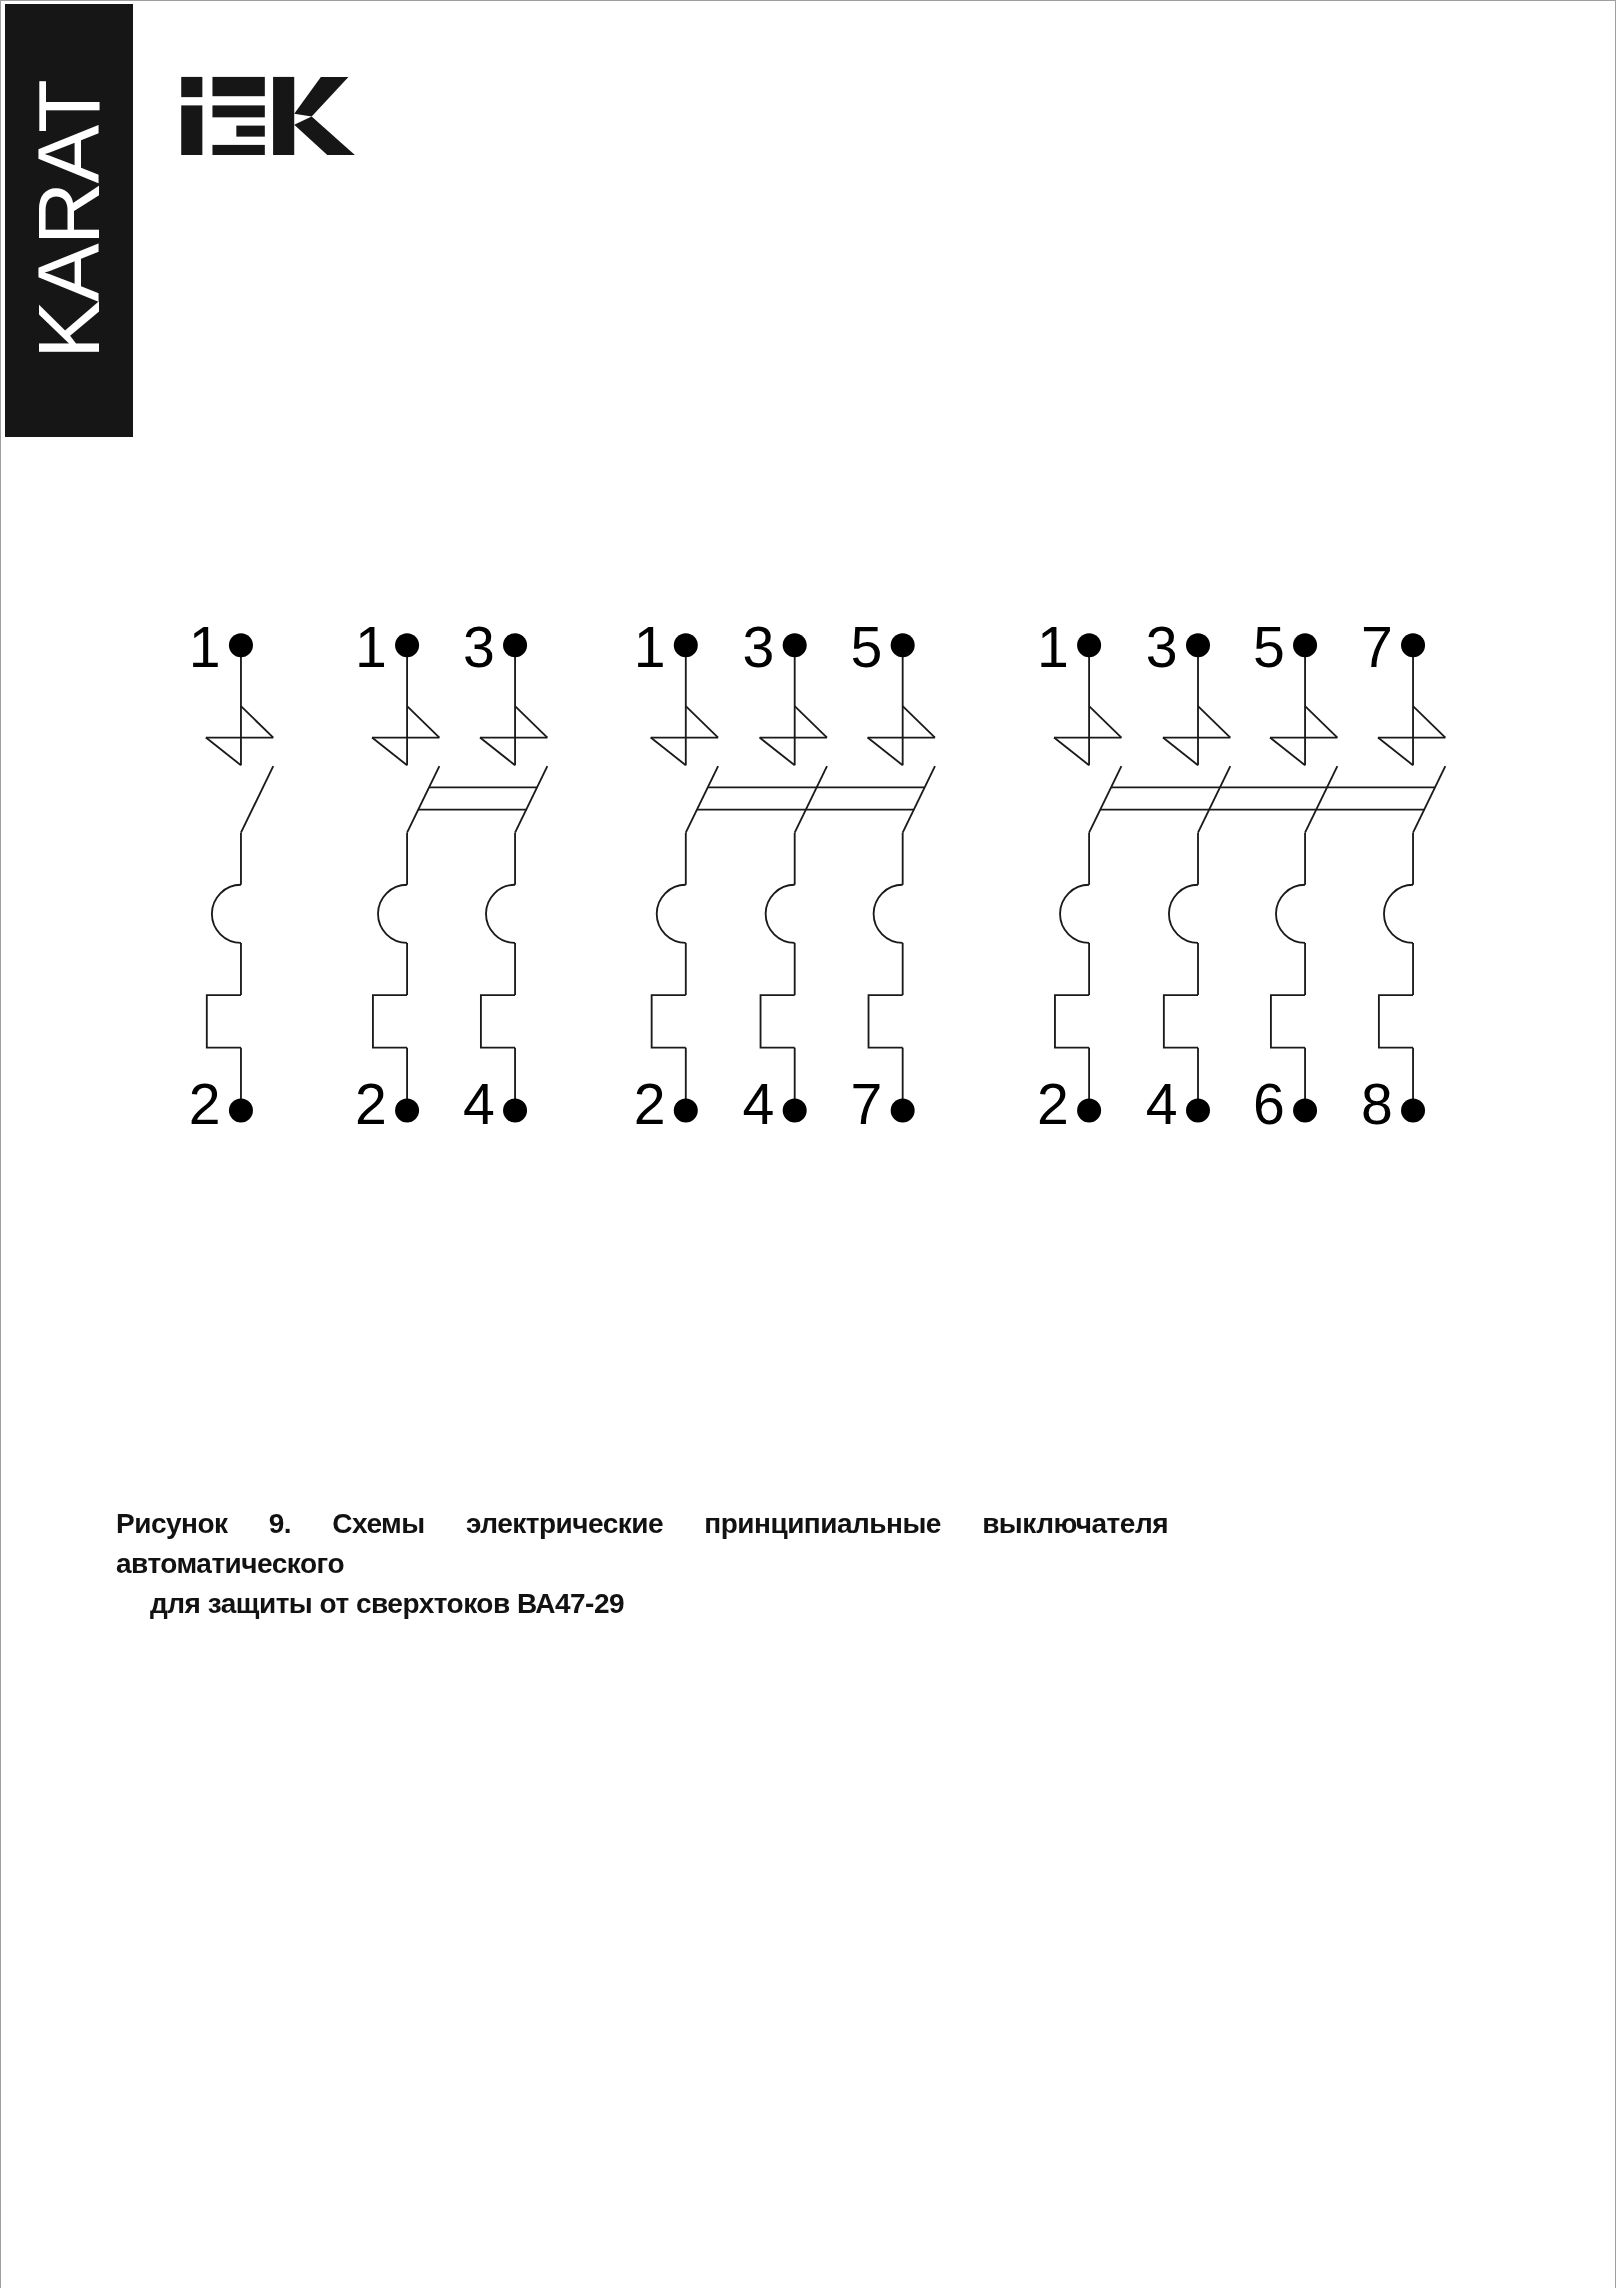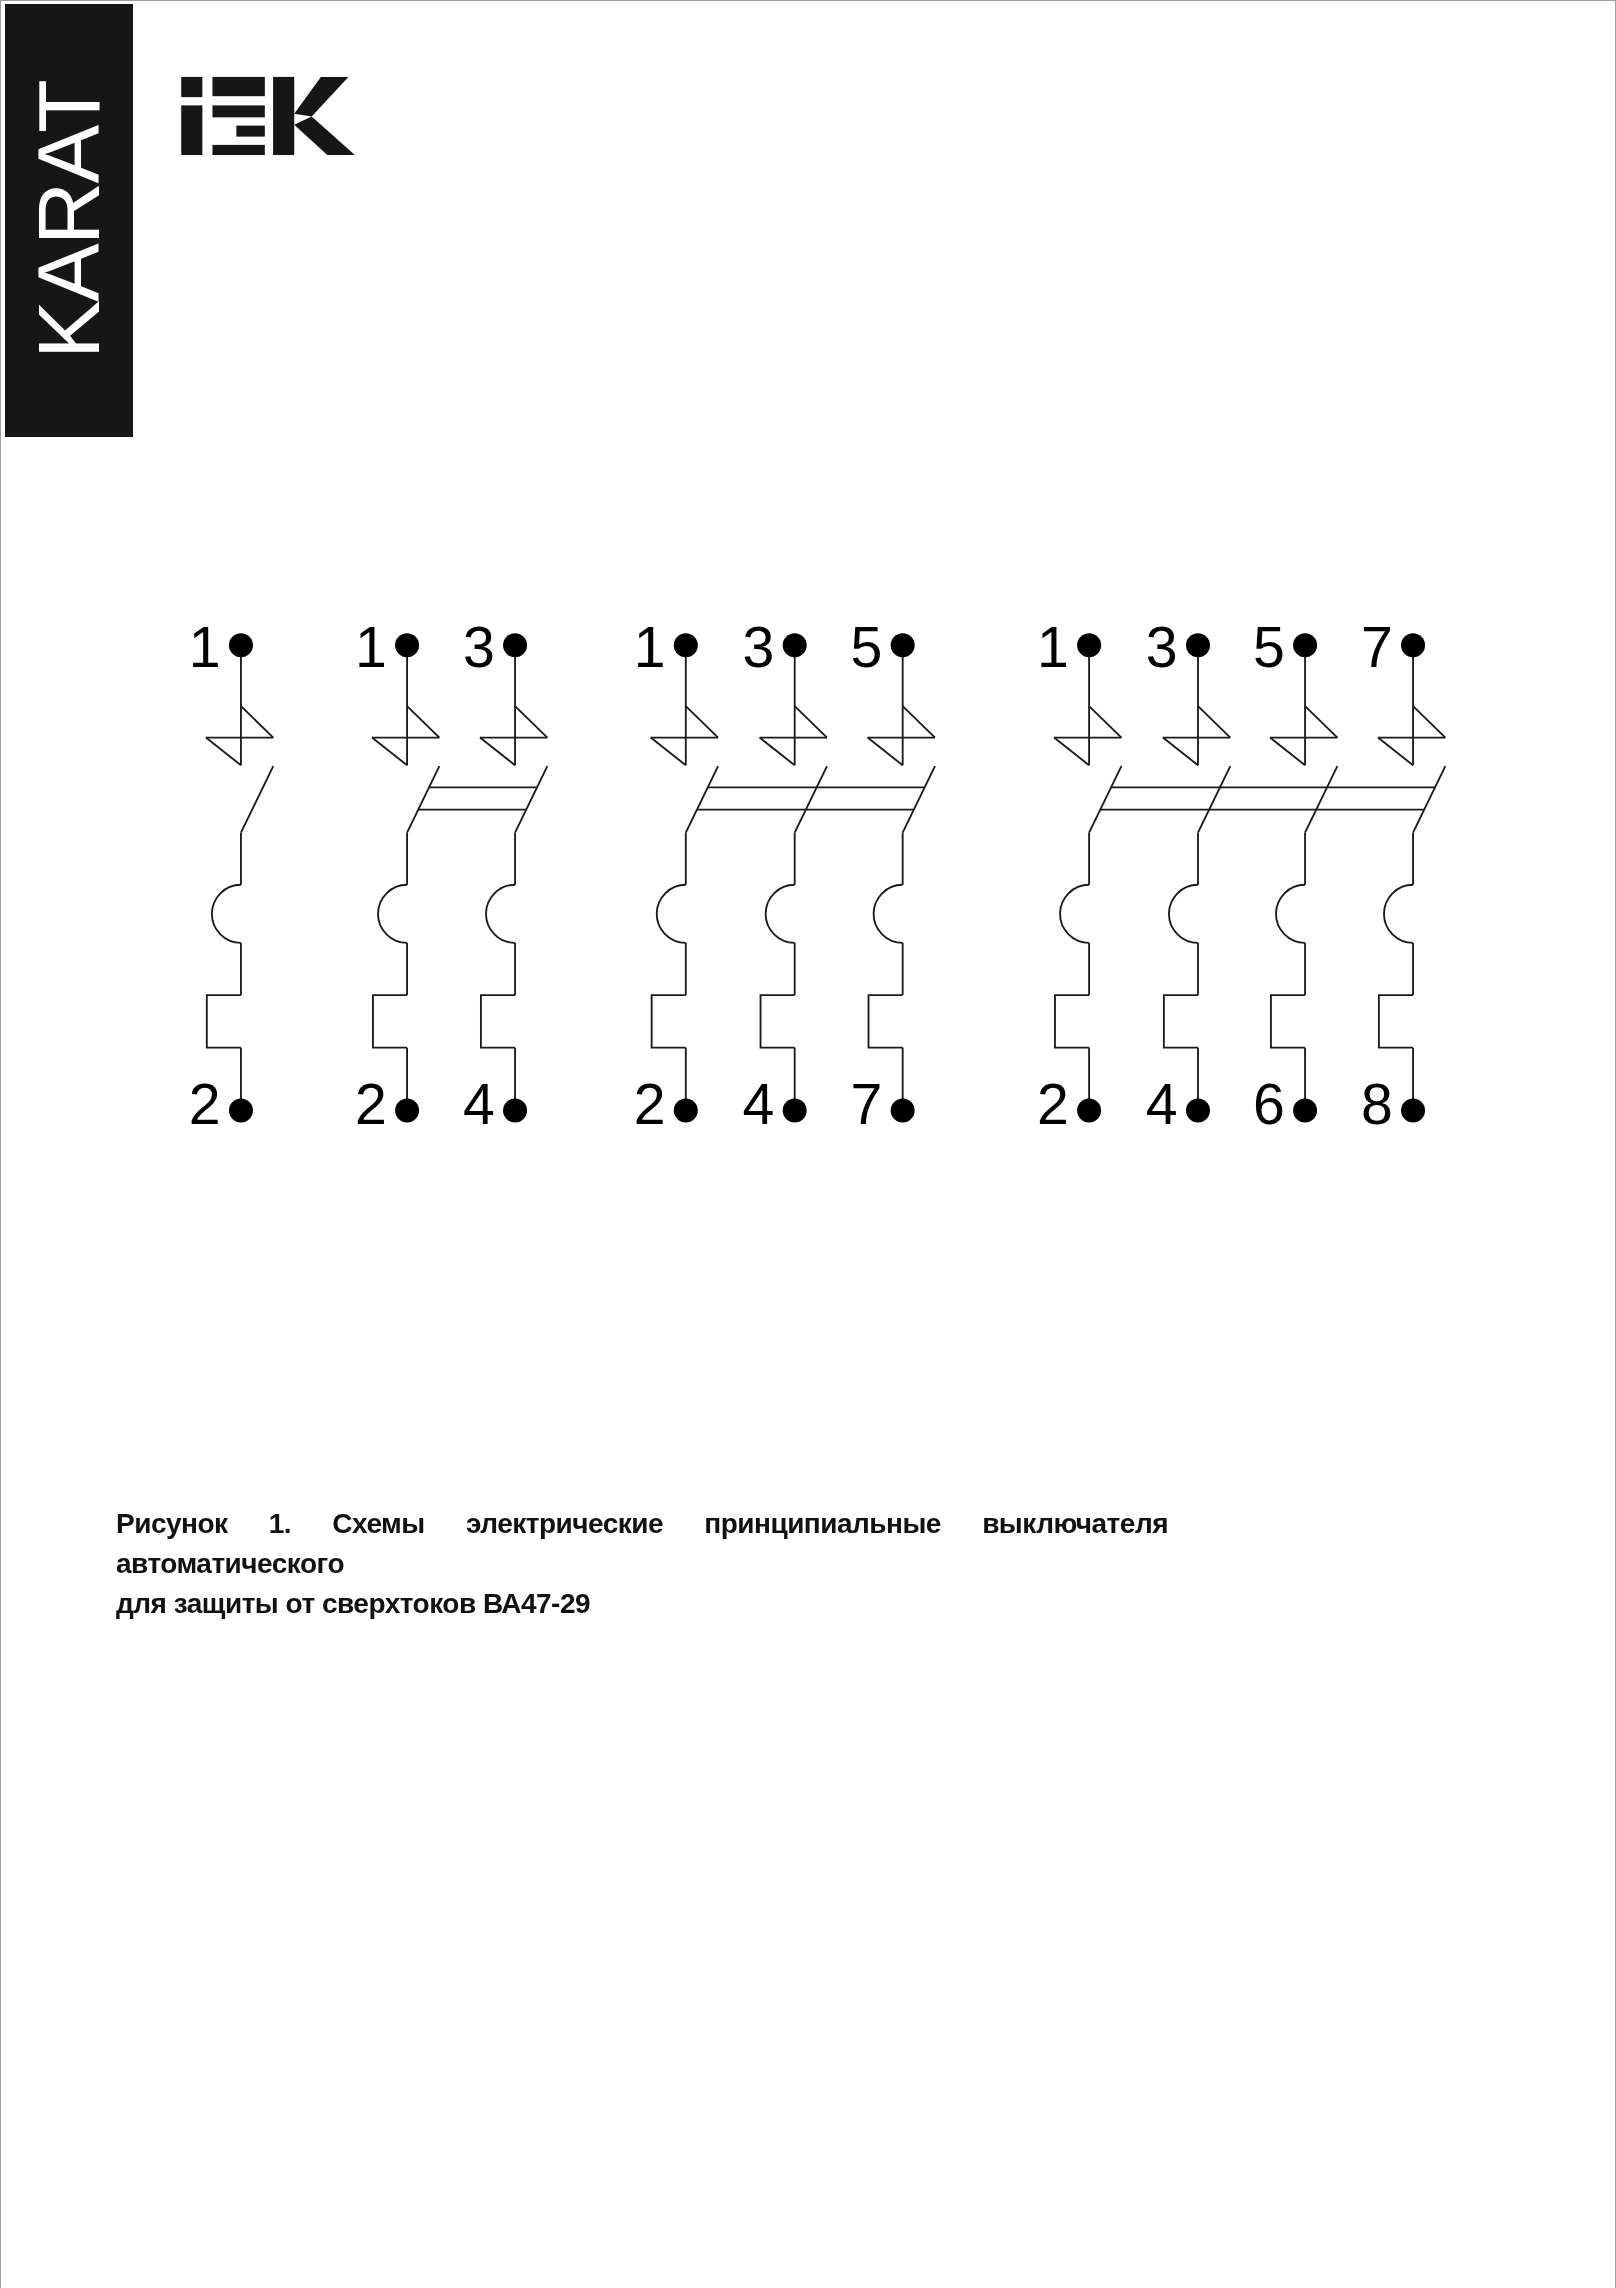--- a/index.html
+++ b/index.html
@@ -43,20 +43,21 @@
     letter-spacing:-0.5px;
     line-height:40px;
     color:#121212;
   }
   .caption .l1{
     text-align:justify;
     text-align-last:justify;
   }
   .caption .l2{
     text-align:left;
+    margin-left:34px;
   }
 </style>
 </head>
 <body>
 
 <div class="page">
 
   <div class="karat-box">
     <span class="karat-text">KARAT</span>
   </div>
@@ -246,18 +247,18 @@
           <circle cx="1530" cy="1202" r="13" fill="#000"></circle>
           <text x="1508" y="722" text-anchor="end">7</text>
           <text x="1508" y="1217" text-anchor="end">8</text>
         </g>
         <line x1="1202.8194444444443" y1="852" x2="1553.8194444444443" y2="852" stroke="#1a1a1a" stroke-width="2"></line>
         <line x1="1191.1527777777778" y1="876" x2="1542.1527777777778" y2="876" stroke="#1a1a1a" stroke-width="2"></line>
       </g>
     </svg>
 
   <div class="caption">
-    <div class="l1">Рисунок 1. Схемы электрические принципиальные выключателя автоматического</div>
+    <div class="l1">Рисунок 9. Схемы электрические принципиальные выключателя автоматического</div>
     <div class="l2">для защиты от сверхтоков ВА47-29</div>
   </div>
 
 </div>
 
 
 </body></html>

